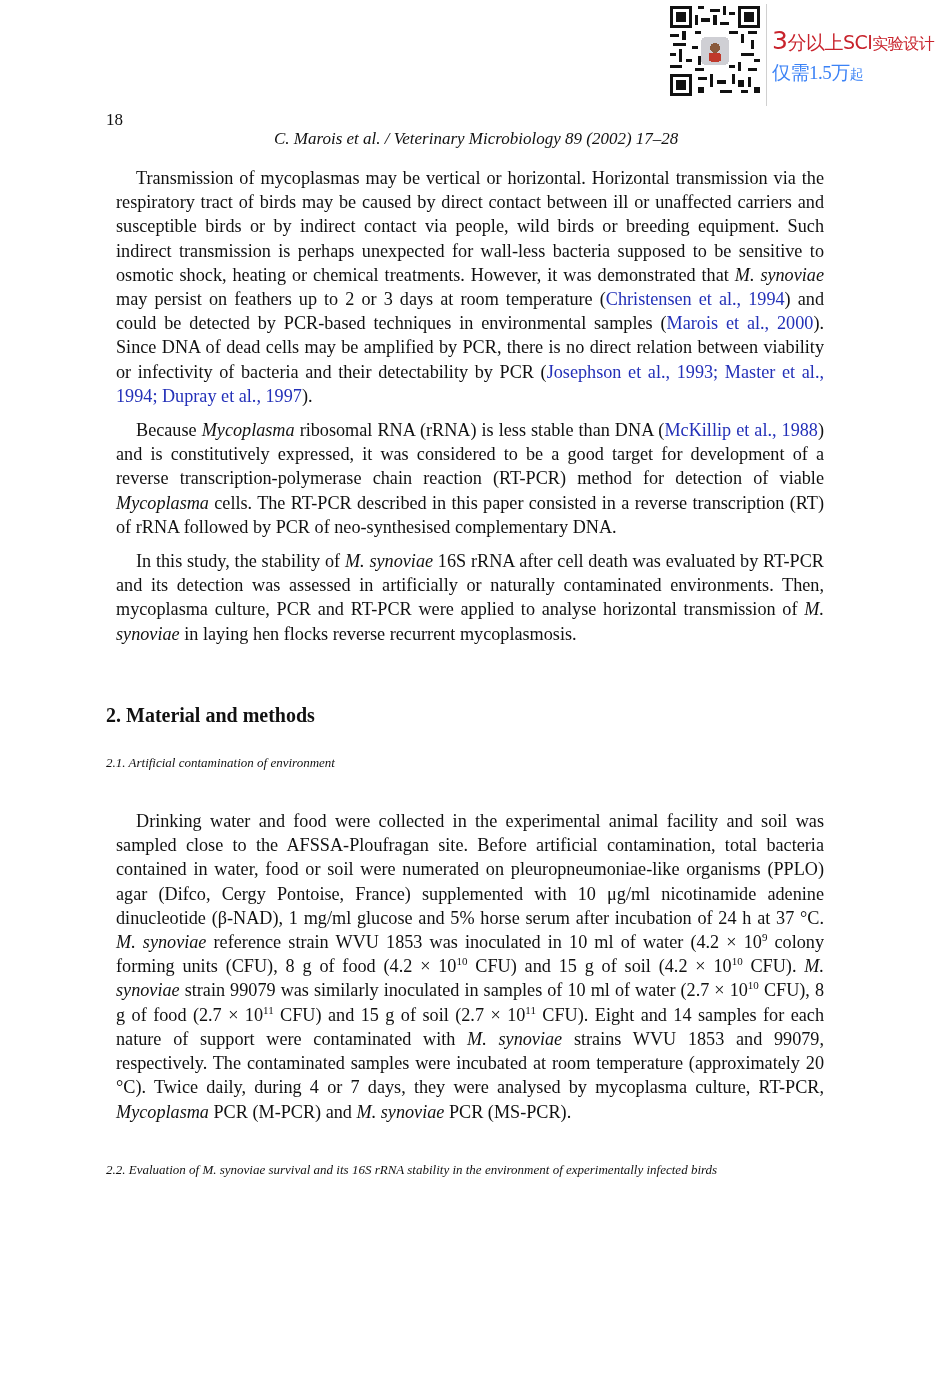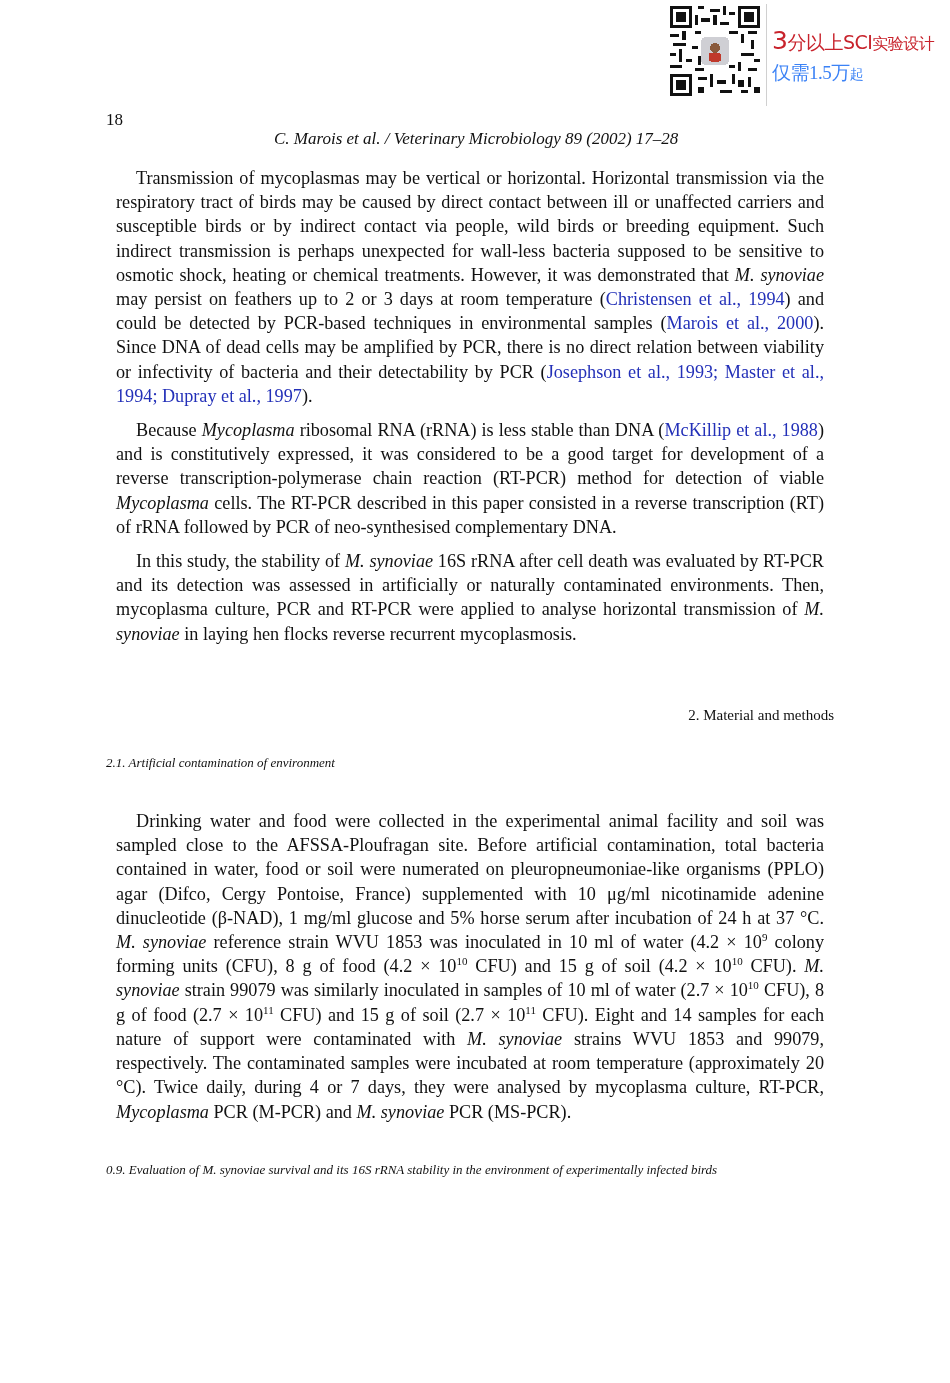--- a/index.html
+++ b/index.html
@@ -18,21 +18,21 @@
 
     .running-head { position: absolute; top: 110px; left: 106px; width: 728px; height: 20px; font-size: 17px; }
     .page-num { position: absolute; left: 0; top: 0; }
     .journal-ref { position: absolute; left: 168px; top: 0; font-style: italic; white-space: nowrap; margin-top: 19px; }
 
     .content { position: absolute; top: 156px; left: 106px; width: 728px; }
     p { margin: 10px; font-size: 18.2px; line-height: 24.2px; text-align: justify; text-indent: 20px; }
     a.ref { color: #2330b8; text-decoration: none; }
     i { font-style: italic; }
     sup { font-size: 11px; line-height: 0; vertical-align: 7px; }
-    h2 { margin: 0; font-size: 15px; font-weight: normal; line-height: 24px; text-align: right; }
+    h2 { margin: 0; font-size: 20px; font-weight: bold; line-height: 24px; }
     h3 { margin: 0; font-size: 13px; font-weight: normal; font-style: italic; line-height: 24.2px; }
     .sp-sec { height: 47px; }
     .sp-sub { height: 24px; }
     .sp-par { height: 24px; }
   </style>
 </head>
 <body>
 
 <div class="ad">
   <svg class="qr" viewBox="0 0 29 29" shape-rendering="crispEdges">
@@ -115,16 +115,16 @@
 
   <div class="sp-sec"></div>
   <h2>2.  Material and methods</h2>
   <div class="sp-sub"></div>
   <h3>2.1.  Artificial contamination of environment</h3>
   <div class="sp-par"></div>
 
   <p><span>Drinking water and food were collected in the experimental animal facility and soil was sampled close to the AFSSA-Ploufragan site. Before artificial contamination, total bacteria contained in water, food or soil were numerated on pleuropneumoniae-like organisms (PPLO) agar (Difco, Cergy Pontoise, France) supplemented with 10 μg/ml nicotinamide adenine dinucleotide (β-NAD), 1 mg/ml glucose and 5% horse serum after incubation of 24 h at 37 °C. </span><i>M. synoviae</i><span> reference strain WVU 1853 was inoculated in 10 ml of water (4.2 × 10</span><sup>9</sup><span> colony forming units (CFU), 8 g of food (4.2 × 10</span><sup>10</sup><span> CFU) and 15 g of soil (4.2 × 10</span><sup>10</sup><span> CFU). </span><i>M. synoviae</i><span> strain 99079 was similarly inoculated in samples of 10 ml of water (2.7 × 10</span><sup>10</sup><span> CFU), 8 g of food (2.7 × 10</span><sup>11</sup><span> CFU) and 15 g of soil (2.7 × 10</span><sup>11</sup><span> CFU). Eight and 14 samples for each nature of support were contaminated with </span><i>M. synoviae</i><span> strains WVU 1853 and 99079, respectively. The contaminated samples were incubated at room temperature (approximately 20 °C). Twice daily, during 4 or 7 days, they were analysed by mycoplasma culture, RT-PCR, </span><i>Mycoplasma</i><span> PCR (M-PCR) and </span><i>M. synoviae</i><span> PCR (MS-PCR).</span></p>
 
   <div class="sp-par"></div>
-  <h3>0.9.  Evaluation of M. synoviae survival and its 16S rRNA stability in the environment of experimentally infected birds</h3>
+  <h3>2.2.  Evaluation of M. synoviae survival and its 16S rRNA stability in the environment of experimentally infected birds</h3>
   <div class="sp-par"></div>
 
 </div>
 
 </body></html>

